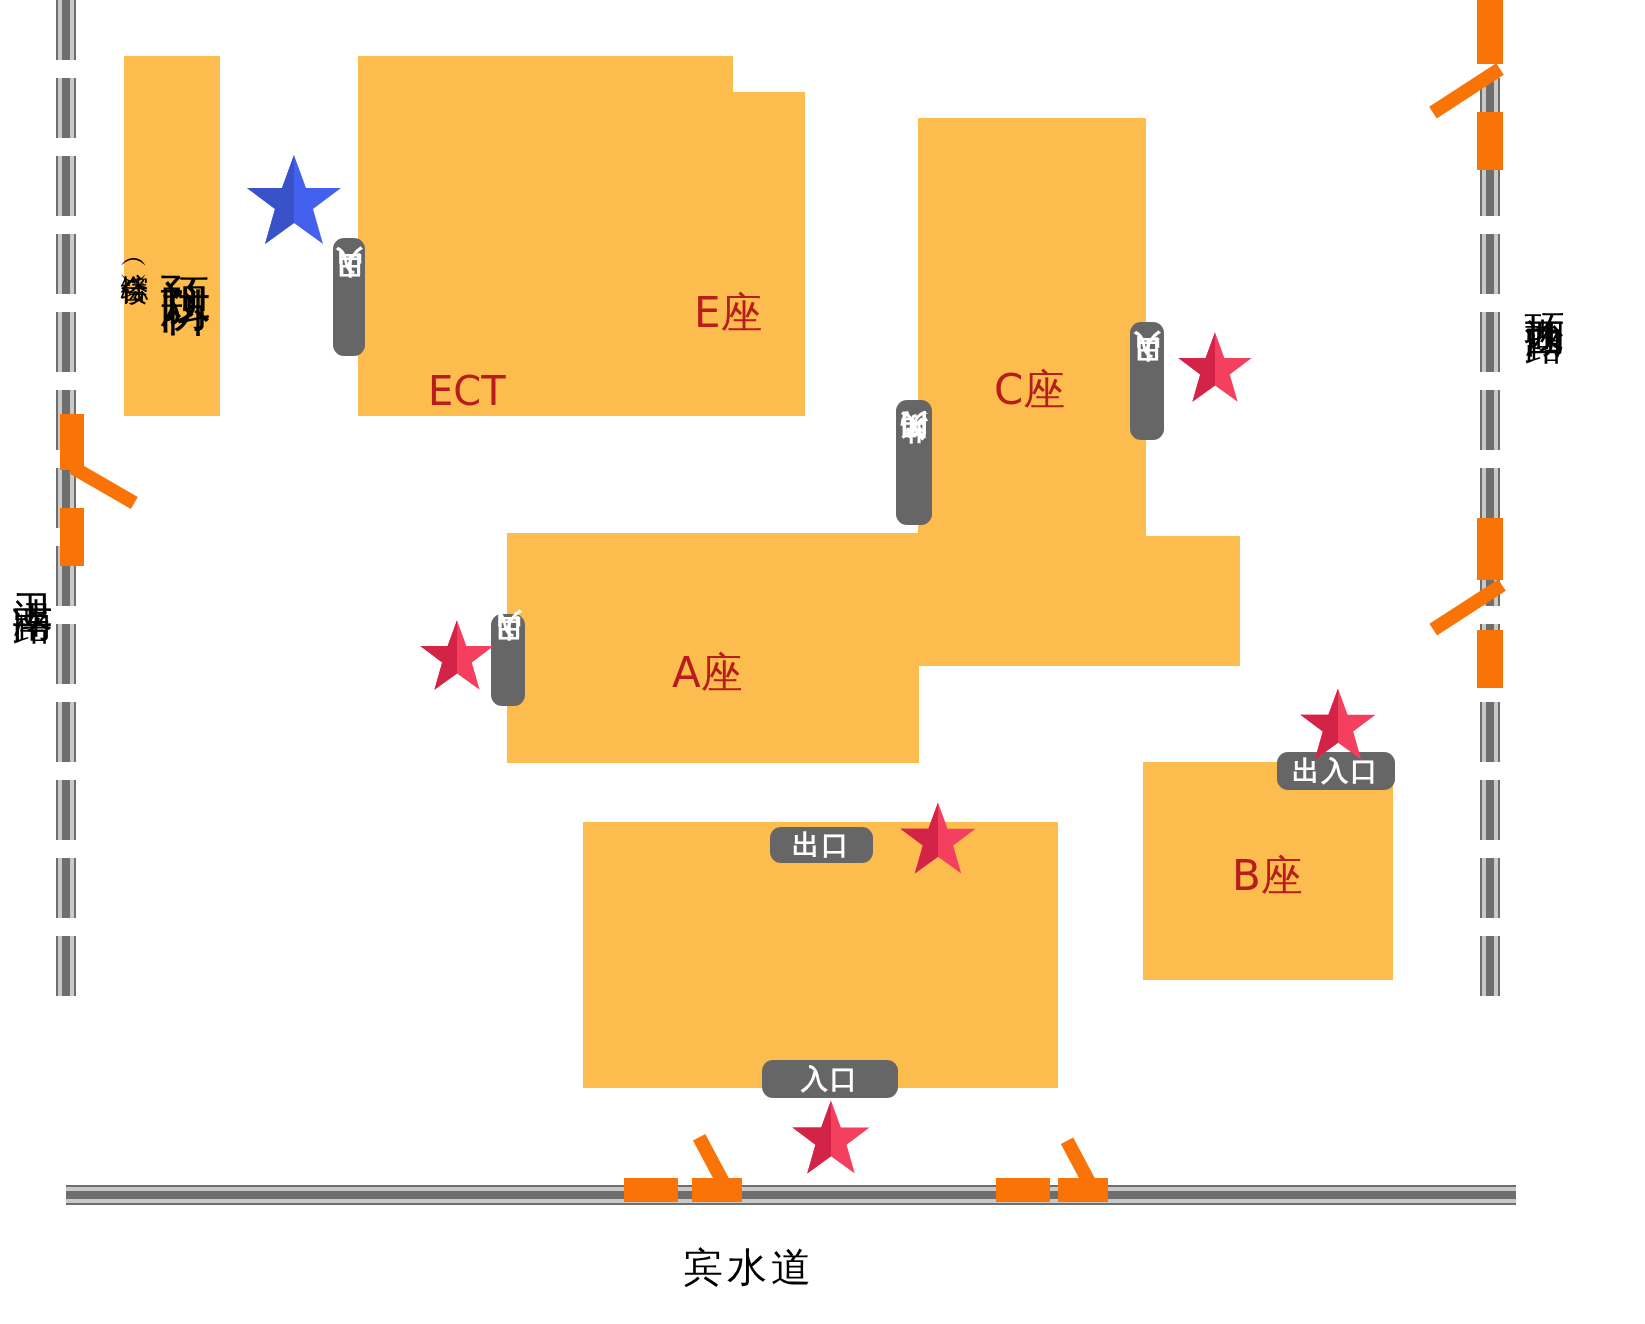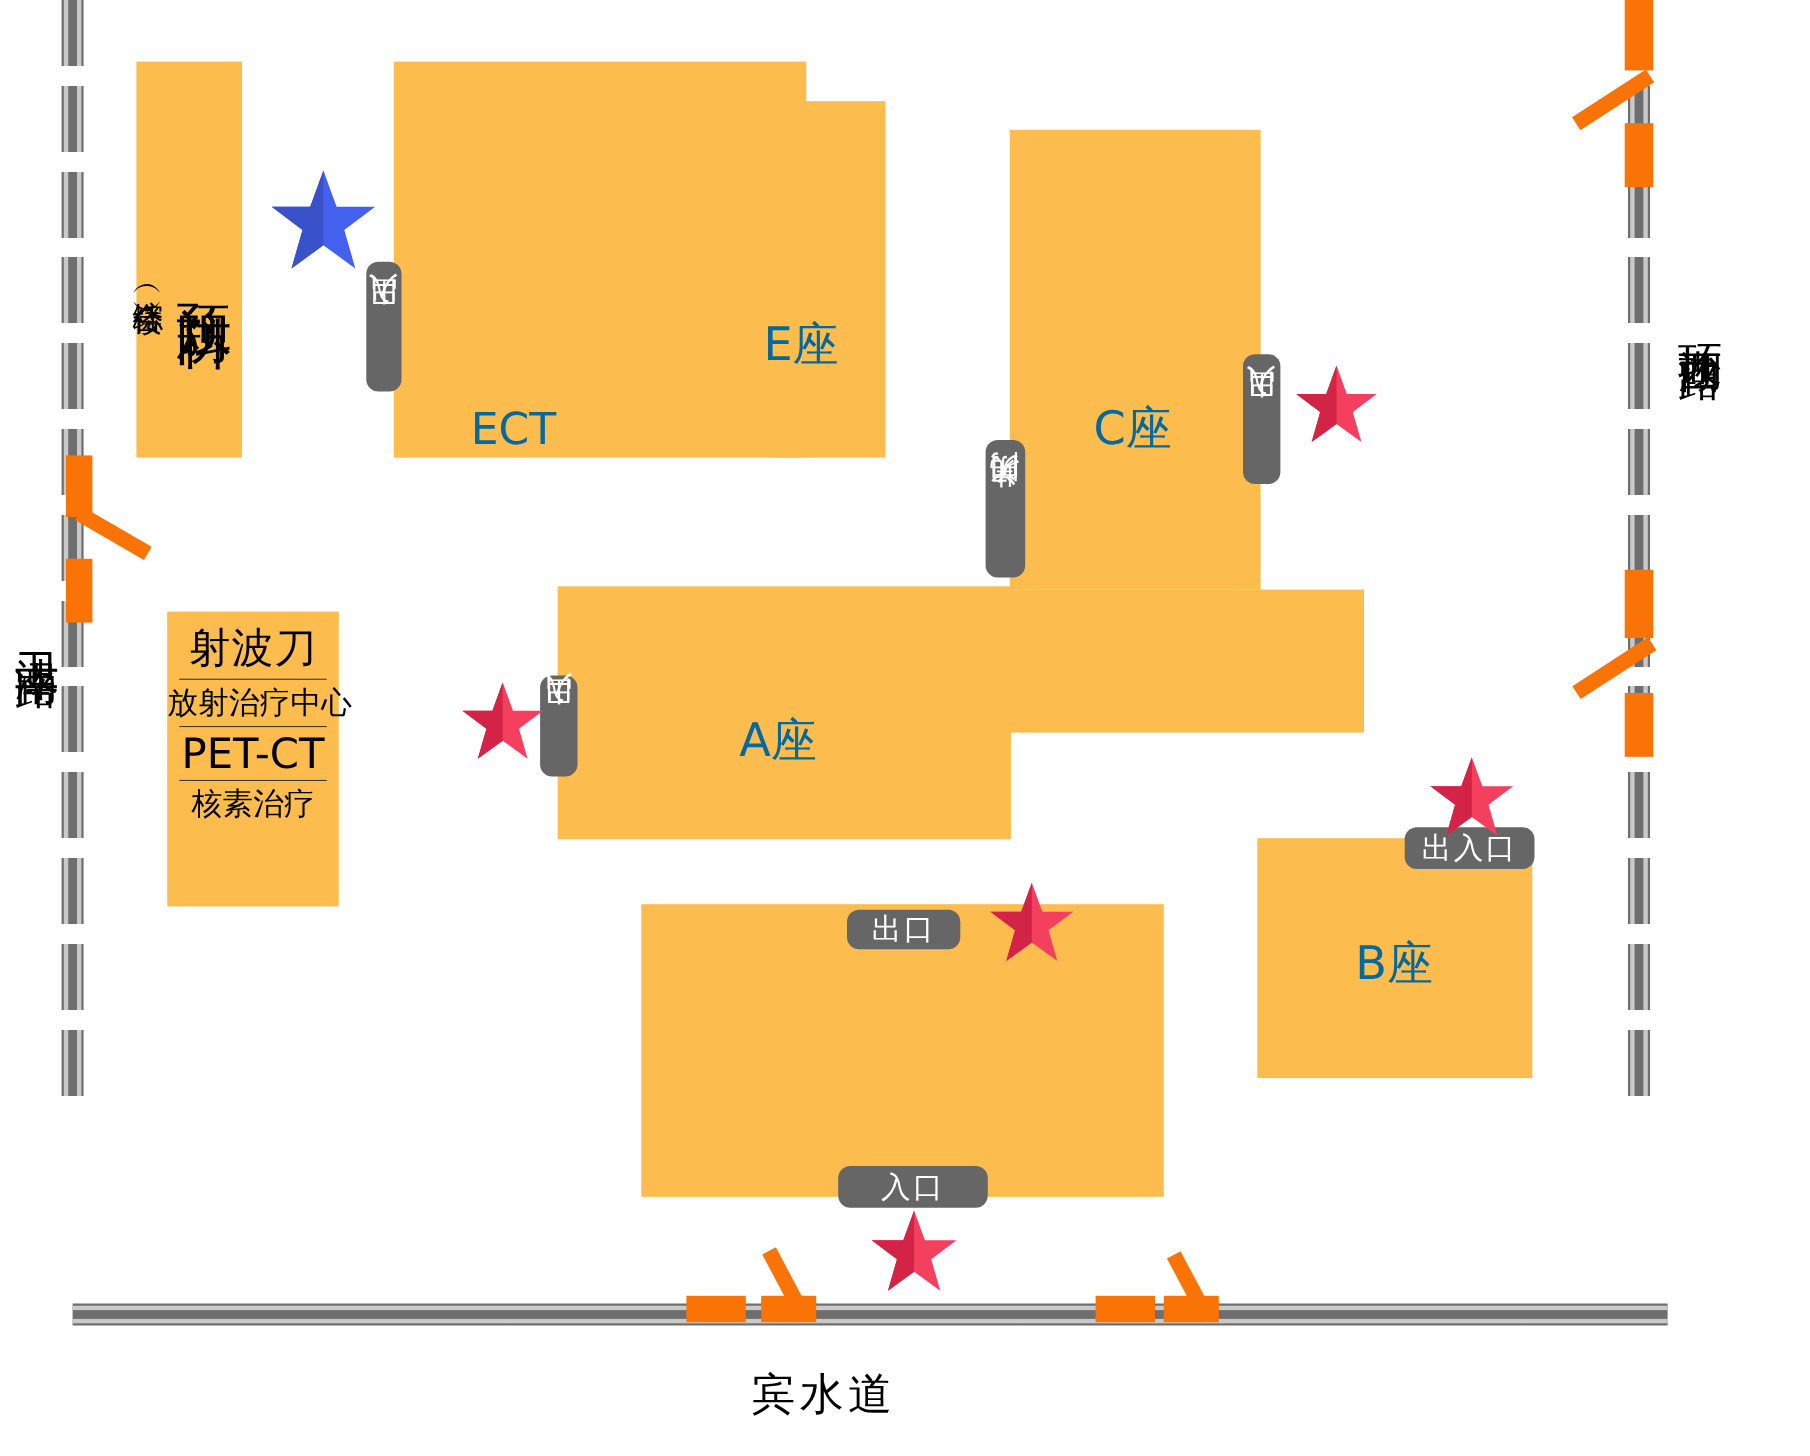--- a/index.html
+++ b/index.html
@@ -18,21 +18,21 @@
     overflow: hidden;
   }
 
   
   .bldg {
     position: absolute;
     background: #FDBD4E;
   }
   .bldg-label {
     position: absolute;
-    color: #0369a1;
+    color: #b91c1c;
     white-space: nowrap;
     font-weight: 400;
   }
 
   
   .road-v {
     position: absolute;
     width: 20px;
     background: repeating-linear-gradient(
         to bottom,
@@ -92,21 +92,21 @@
 
   
   .tag {
     position: absolute;
     background: #666666;
     color: #ffffff;
     display: flex;
     align-items: center;
     justify-content: center;
     letter-spacing: 2px;
-    font-weight: 400;
+    font-weight: 700;
     box-sizing: border-box;
     border-radius: 11px;
   }
   .tag.rot90 {
     writing-mode: vertical-rl;
     transform: rotate(180deg);
   }
 
   
   .star {
@@ -207,29 +207,20 @@
 
   <div class="gate" style="left:996px; top:1178px; width:54px; height:24px;"></div>
   <div class="gate" style="left:1058px; top:1178px; width:50px; height:24px;"></div>
   <div class="gate" style="left:1032px; top:1192px; width:66px; height:14px; transform-origin: right center; transform: rotate(62deg);"></div>
 
   <div class="vertbox" style="left:124px; top:56px; width:96px; height:342px; flex-direction:column; padding-top:18px; justify-content:flex-start;">
     <span style="font-size:50px; letter-spacing:6px;">预防科</span>
     <span style="font-size:28px; letter-spacing:2px; margin-top:18px;">（综合楼）</span>
   </div>
 
-  <div class="infobox" style="left:152px; top:556px; width:156px; height:268px; padding-top:8px;">
-    <div class="row" style="font-size:38px; letter-spacing:1px;">射波刀</div>
-    <div class="sep"></div>
-    <div class="row" style="font-size:28px;">放射治疗中心</div>
-    <div class="sep"></div>
-    <div class="row" style="font-size:38px;">PET-CT</div>
-    <div class="sep"></div>
-    <div class="row" style="font-size:28px;">核素治疗</div>
-  </div>
 
   <div class="bldg" style="left:358px; top:56px; width:375px; height:360px;"></div>
   <div class="bldg" style="left:700px; top:92px; width:105px; height:324px;"></div>
 
   <div class="bldg-label" style="left:428px; top:368px; font-size:40px;">ECT</div>
 
   <div class="bldg-label" style="left:694px; top:285px; font-size:42px;">E座</div>
 
   <div class="bldg" style="left:918px; top:118px; width:228px; height:418px;"></div>
   <div class="bldg-label" style="left:994px; top:362px; font-size:42px;">C座</div>

